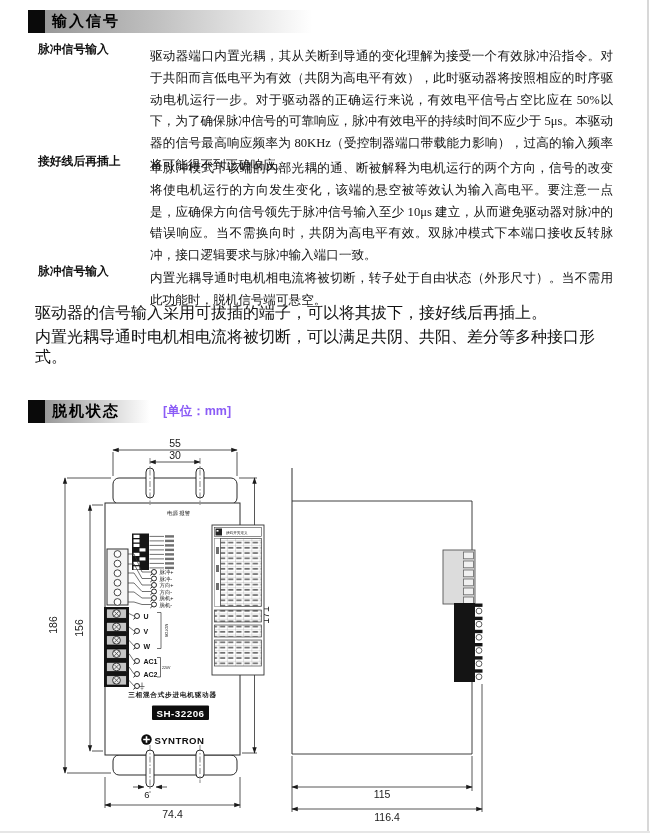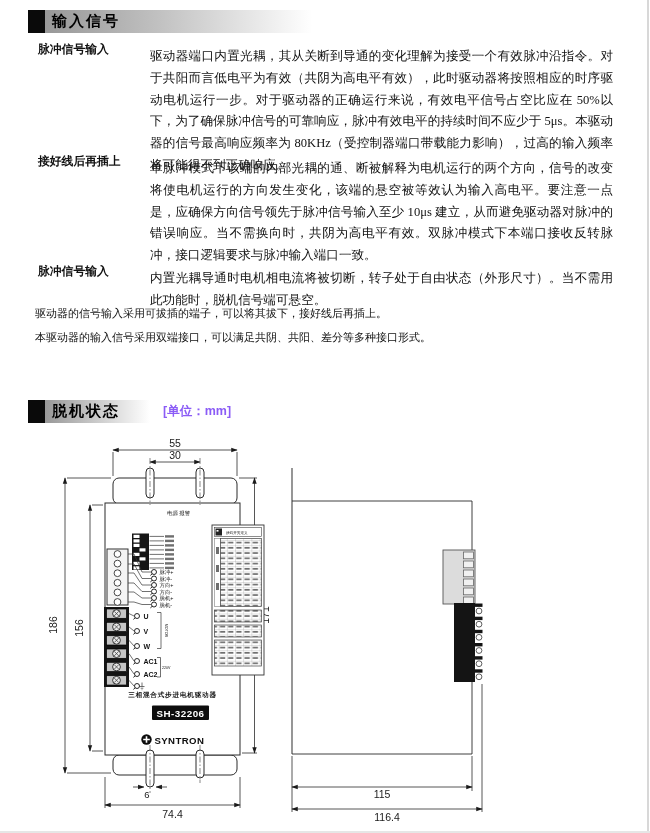--- a/index.html
+++ b/index.html
@@ -17,21 +17,21 @@
         background:linear-gradient(90deg,#0a0a0a 0,#0a0a0a 17px,#989898 17px,#fff 100%);}
   .unit{position:absolute;left:163px;top:403px;font-family:"Liberation Sans","DejaVu Sans",sans-serif;
         font-size:12.5px;font-weight:bold;color:#8b5cf6;}
 
   .sec{position:absolute;left:0;width:650px;height:0;}
   .seclabel{position:absolute;left:38px;top:1px;width:110px;
             font-family:"Liberation Sans","DejaVu Sans",sans-serif;
             font-weight:bold;font-size:11.8px;line-height:21.8px;}
   .secbody{position:absolute;left:150px;top:8px;width:463px;font-size:12.6px;line-height:21.8px;
            text-align:justify;}
-  .para{position:absolute;left:35px;width:582px;font-size:11px;line-height:20px;}
+  .para{position:absolute;left:35px;width:582px;font-size:16px;line-height:20px;}
 
   svg text{font-family:"Liberation Sans","DejaVu Sans",sans-serif;}
   .dim{font-size:10.5px;fill:#1a1a1a;}
   .dimS{font-size:9.5px;fill:#1a1a1a;}
   .oln{fill:#fff;stroke:#2b2b2b;stroke-width:1;}
   .thin{stroke:#2b2b2b;stroke-width:0.9;fill:none;}
   .dimln{stroke:#2b2b2b;stroke-width:0.8;fill:none;}
   .cl{stroke:#555;stroke-width:0.7;stroke-dasharray:6 2 1.5 2;fill:none;}
   .tiny{font-size:5.4px;fill:#111;}
   .micro{font-size:3.6px;fill:#111;}
@@ -54,21 +54,21 @@
   <div class="seclabel">接好线后再插上</div>
   <div class="secbody">单脉冲模式下该端的内部光耦的通、断被解释为电机运行的两个方向，信号的改变将使电机运行的方向发生变化，该端的悬空被等效认为输入高电平。要注意一点是，应确保方向信号领先于脉冲信号输入至少 10μs 建立，从而避免驱动器对脉冲的错误响应。当不需换向时，共阴为高电平有效。双脉冲模式下本端口接收反转脉冲，接口逻辑要求与脉冲输入端口一致。</div>
 </div>
 
 <div class="sec" style="top:260px">
   <div class="seclabel">脉冲信号输入</div>
   <div class="secbody">内置光耦导通时电机相电流将被切断，转子处于自由状态（外形尺寸）。当不需用此功能时，脱机信号端可悬空。</div>
 </div>
 
 <div class="para" style="top:303px">驱动器的信号输入采用可拔插的端子，可以将其拔下，接好线后再插上。</div>
-<div class="para" style="top:327px">本驱动器的输入信号采用双端接口，可以满足共阴、共阳、差分等多种接口形式。</div>
+<div class="para" style="top:327px">内置光耦导通时电机相电流将被切断，可以满足共阴、共阳、差分等多种接口形式。</div>
 
 <div class="hdr hdr2">
   <span>脱机状态</span>
 </div>
 <div class="unit">[单位：mm]</div>
 
 <svg id="dwg" style="position:absolute;left:30px;top:435px" width="480" height="398" viewBox="0 0 480 398">
   <defs>
     <marker id="ah" viewBox="0 0 10 10" refX="9" refY="5" markerWidth="8" markerHeight="8" orient="auto-start-reverse">
       <path d="M0,1.6 L10,5 L0,8.4 z" fill="#1a1a1a"></path>

